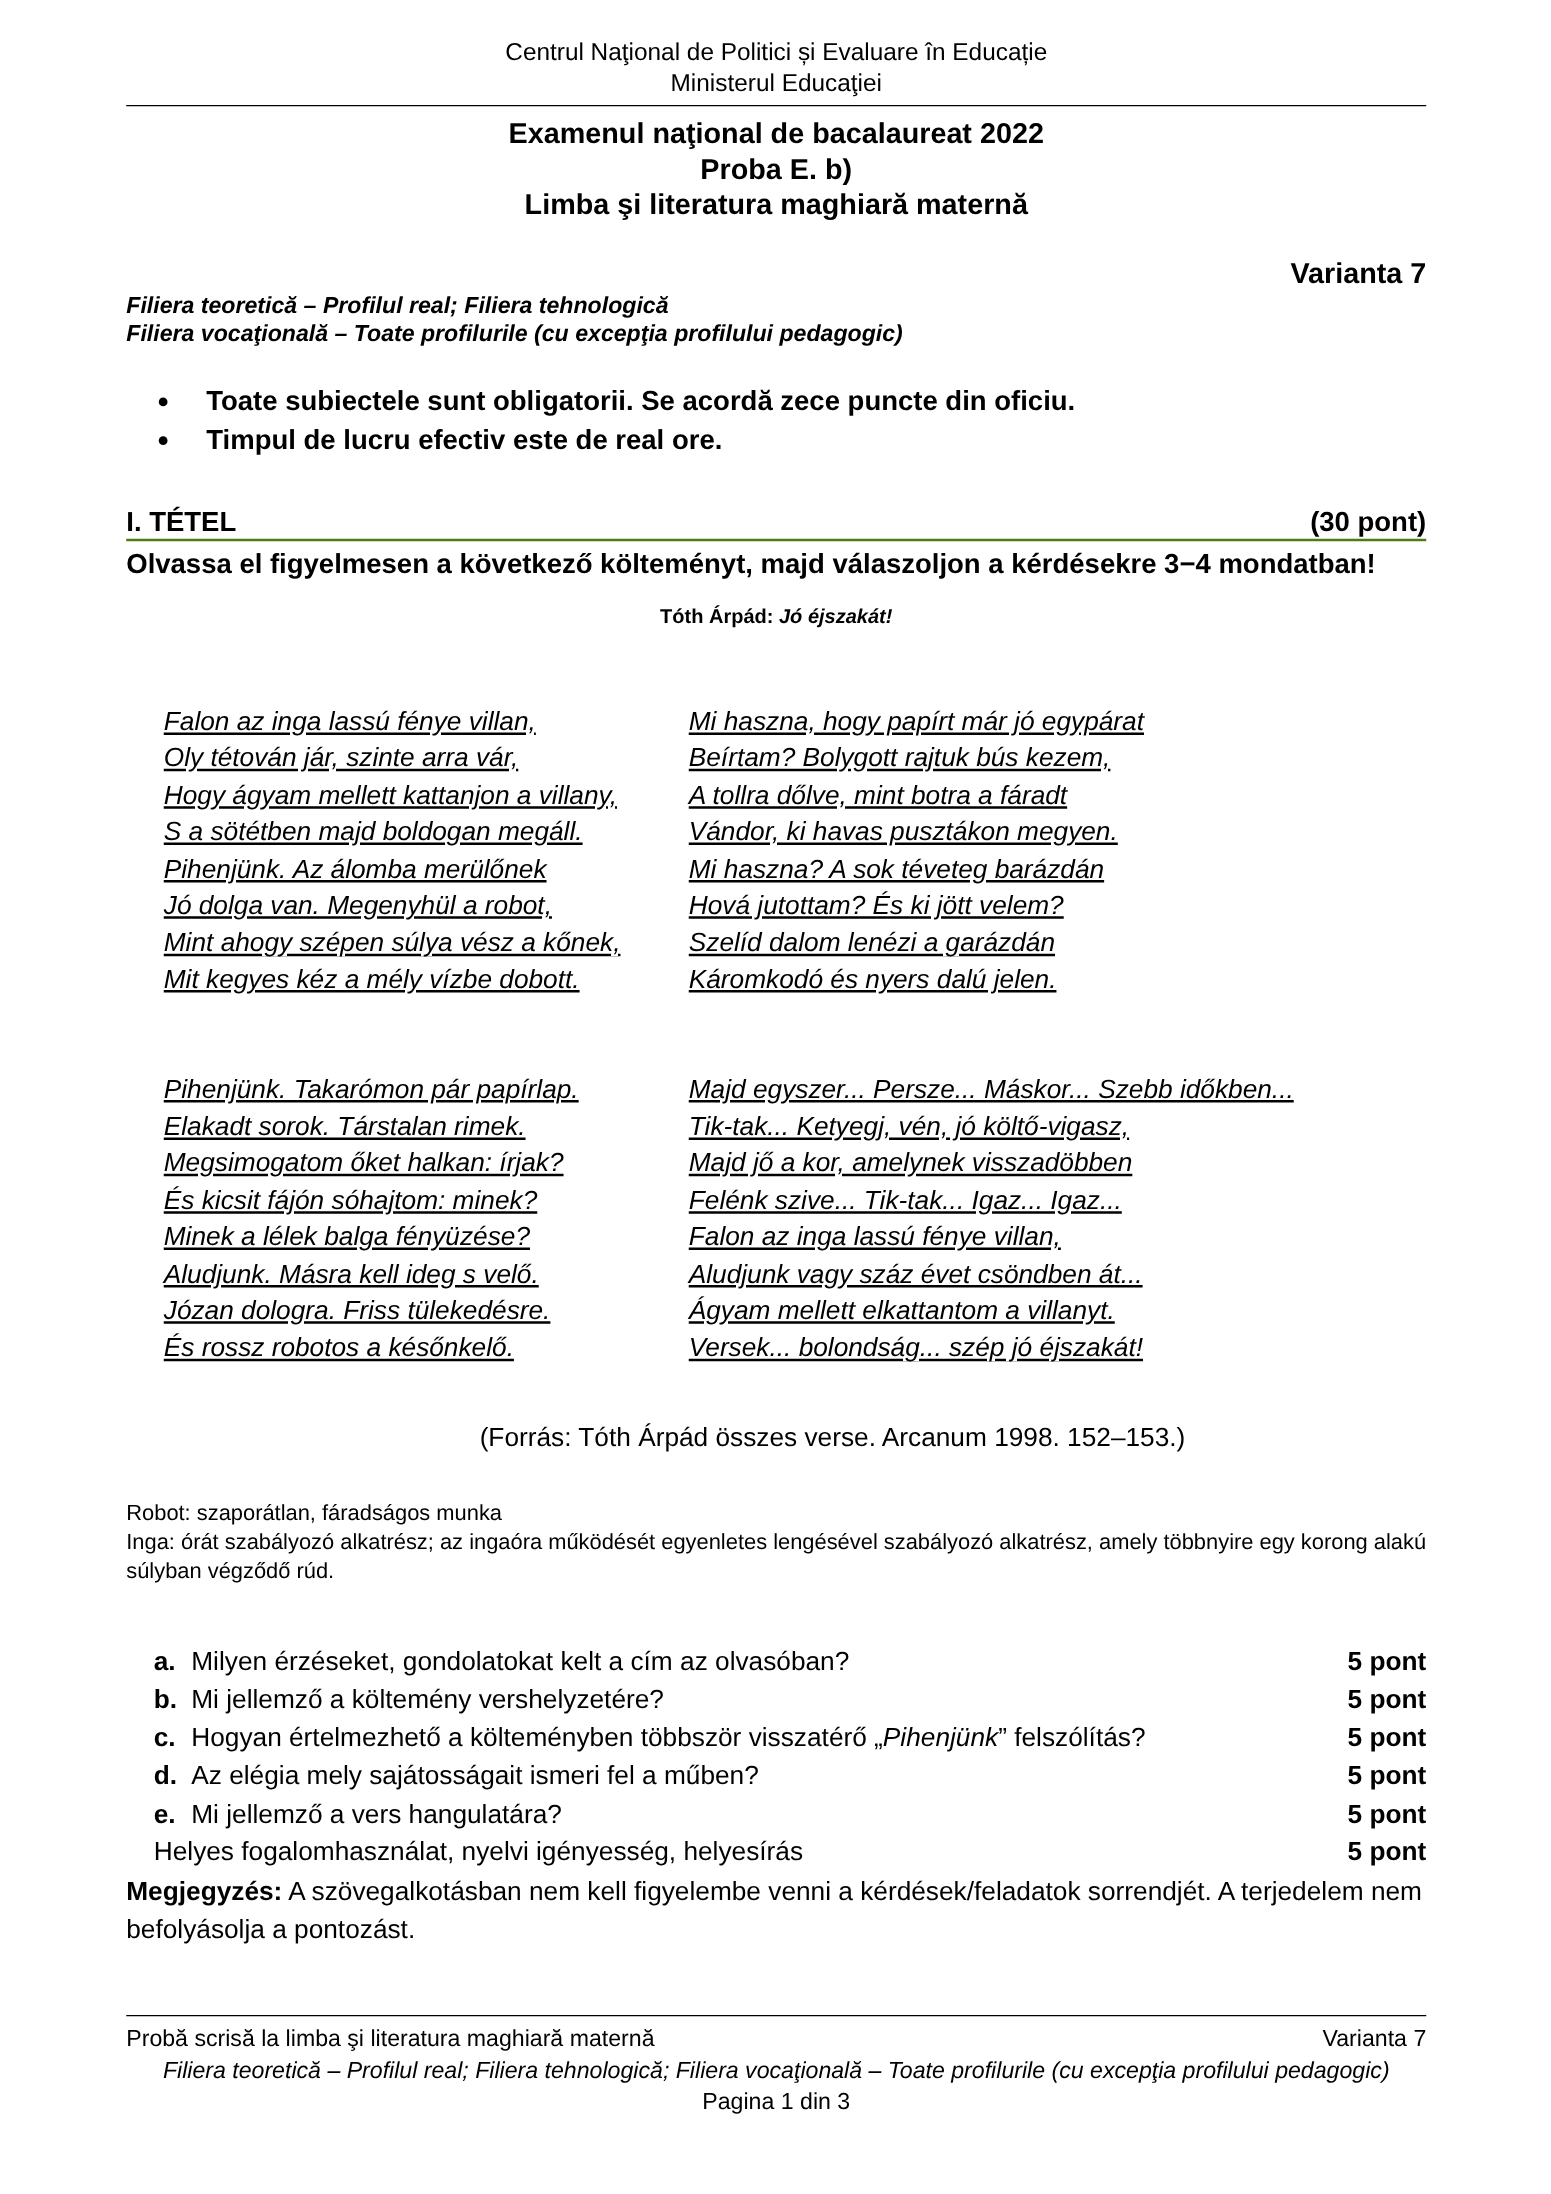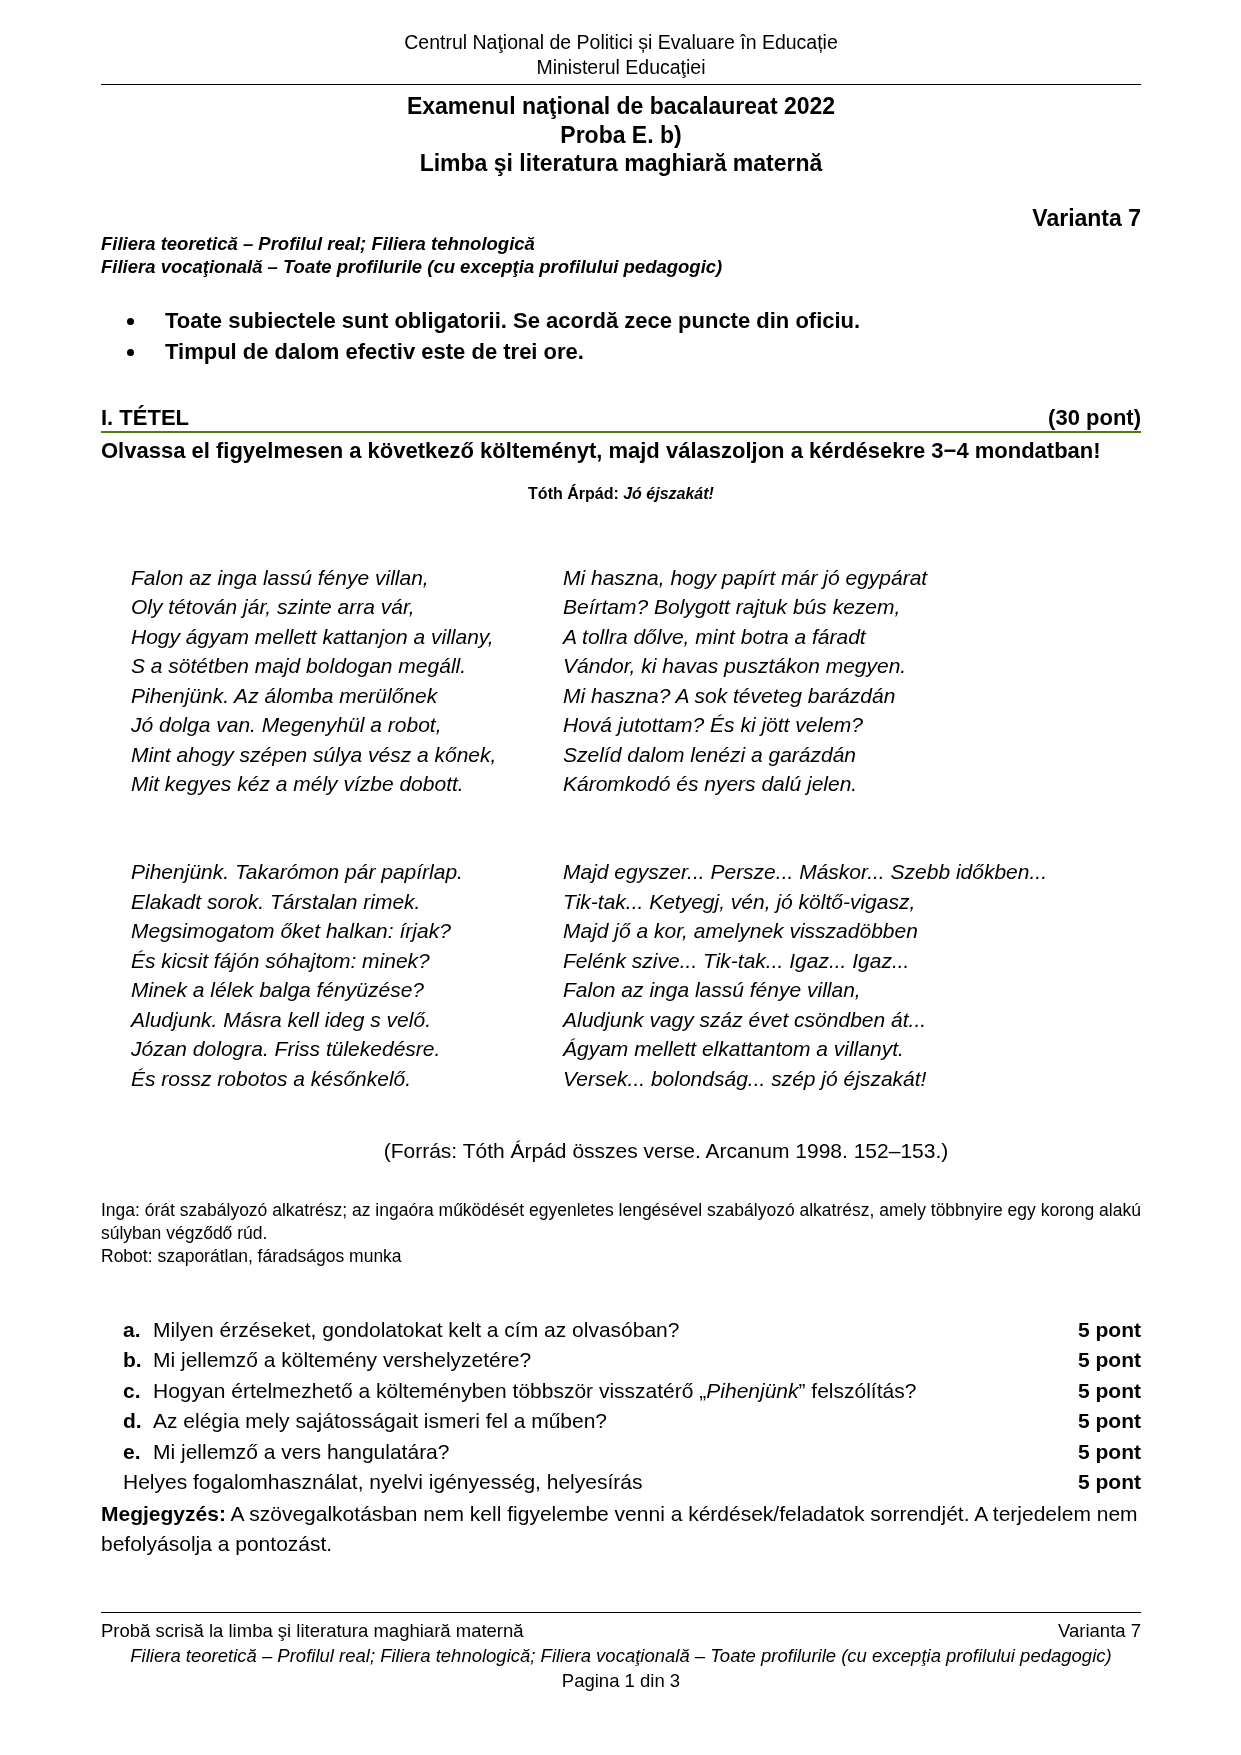--- a/index.html
+++ b/index.html
@@ -103,21 +103,22 @@
     font-weight: bold;
     font-size: 16px;
     margin-top: 20px;
   }
   .poem-title i { font-style: italic; }
 
   
   .poem {
     margin-top: 30px;
     display: flex;
-    gap: 16px;
+    gap: 4px;
+    text-decoration: underline;
   }
   .poem-col {
     font-style: italic;
     font-size: 21px;
     line-height: 29.5px;
     white-space: pre-line;
   }
   .poem-col.left { width: 410px; padding-left: 30px; }
   .poem-col.right { width: 560px; padding-left: 6px; }
   .stanza { margin: 0; }
@@ -221,21 +222,21 @@
 
     <div class="variant-top">Varianta 7</div>
 
     <div class="filiera">
       <div>Filiera teoretică – Profilul real; Filiera tehnologică</div>
       <div>Filiera vocaţională – Toate profilurile (cu excepţia profilului pedagogic)</div>
     </div>
 
     <ul class="rules">
       <li>Toate subiectele sunt obligatorii. Se acordă zece puncte din oficiu.</li>
-      <li>Timpul de dalom efectiv este de trei ore.</li>
+      <li>Timpul de lucru efectiv este de real ore.</li>
     </ul>
 
     <div class="tetel-row">
       <span>I. TÉTEL</span>
       <span>(30 pont)</span>
     </div>
 
     <div class="instruct">Olvassa el figyelmesen a következő költeményt, majd válaszoljon a kérdésekre 3−4 mondatban!</div>
 
     <div class="poem-title">
@@ -277,22 +278,22 @@
 Falon az inga lassú fénye villan,
 Aludjunk vagy száz évet csöndben át...
 Ágyam mellett elkattantom a villanyt.
 Versek... bolondság... szép jó éjszakát!</div>
       </div>
     </div>
 
     <div class="source">(Forrás: Tóth Árpád összes verse. Arcanum 1998. 152–153.)</div>
 
     <div class="footnotes">
+      <div>Robot: szaporátlan, fáradságos munka</div>
       <div>Inga: órát szabályozó alkatrész; az ingaóra működését egyenletes lengésével szabályozó alkatrész, amely többnyire egy korong alakú súlyban végződő rúd.</div>
-      <div>Robot: szaporátlan, fáradságos munka</div>
     </div>
 
     <div class="questions">
       <div class="q-row">
         <span class="q-letter">a.</span>
         <span class="q-text">Milyen érzéseket, gondolatokat kelt a cím az olvasóban?</span>
         <span class="q-points">5 pont</span>
       </div>
       <div class="q-row">
         <span class="q-letter">b.</span>

